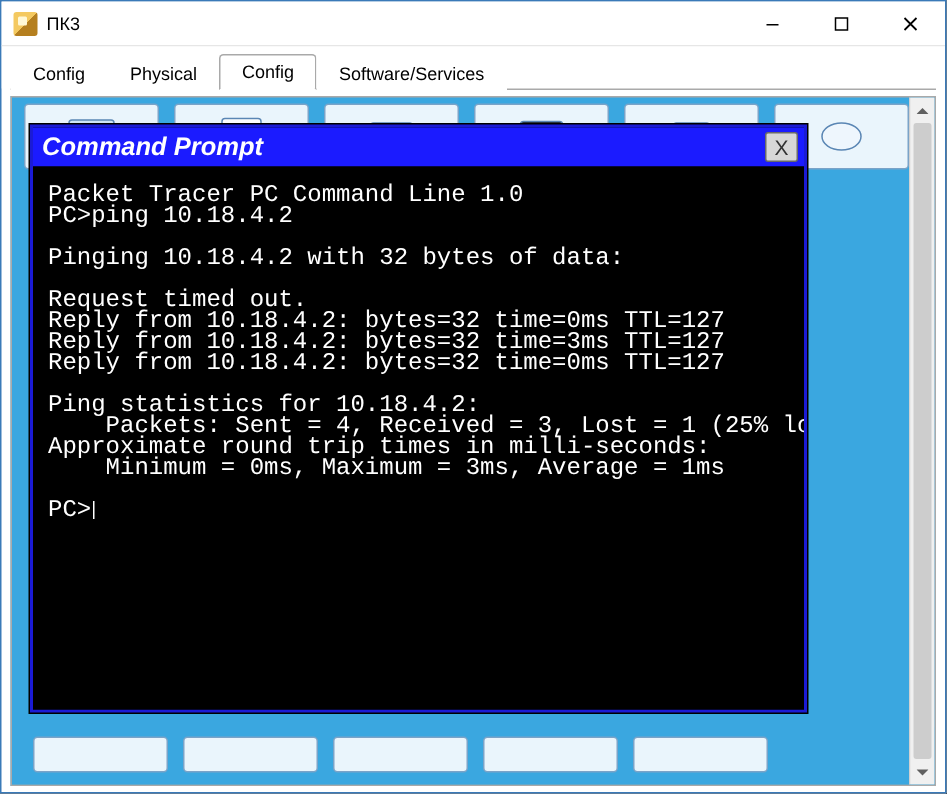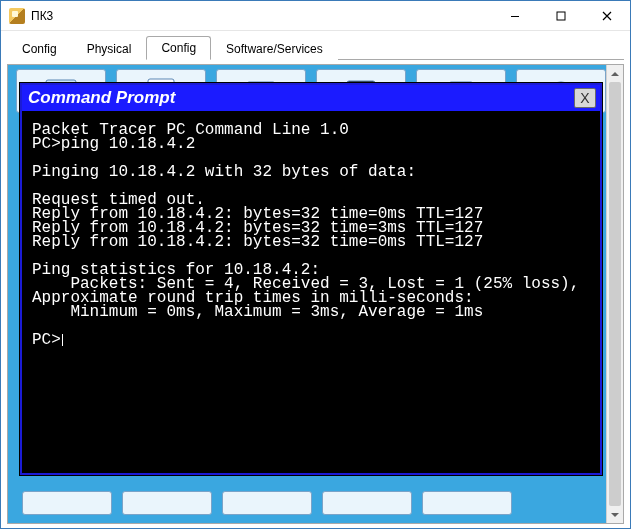--- a/index.html
+++ b/index.html
@@ -105,21 +105,21 @@
     border-radius: 3px;
     display:flex; align-items:center; justify-content:center;
   }
   .desk-tile svg { width: 34px; height: 30px; }
 
   
   .cmd-window {
     position: absolute;
     left: 12px;
     top: 18px;
-    width: 582px;
+    width: 518px;
     height: 392px;
     border: 2px solid #1b1bd6;
     background: #000;
     box-shadow: 0 0 0 1px #000;
   }
   .cmd-title {
     height: 26px;
     background: #1b1bff;
     display: flex;
     align-items: center;

